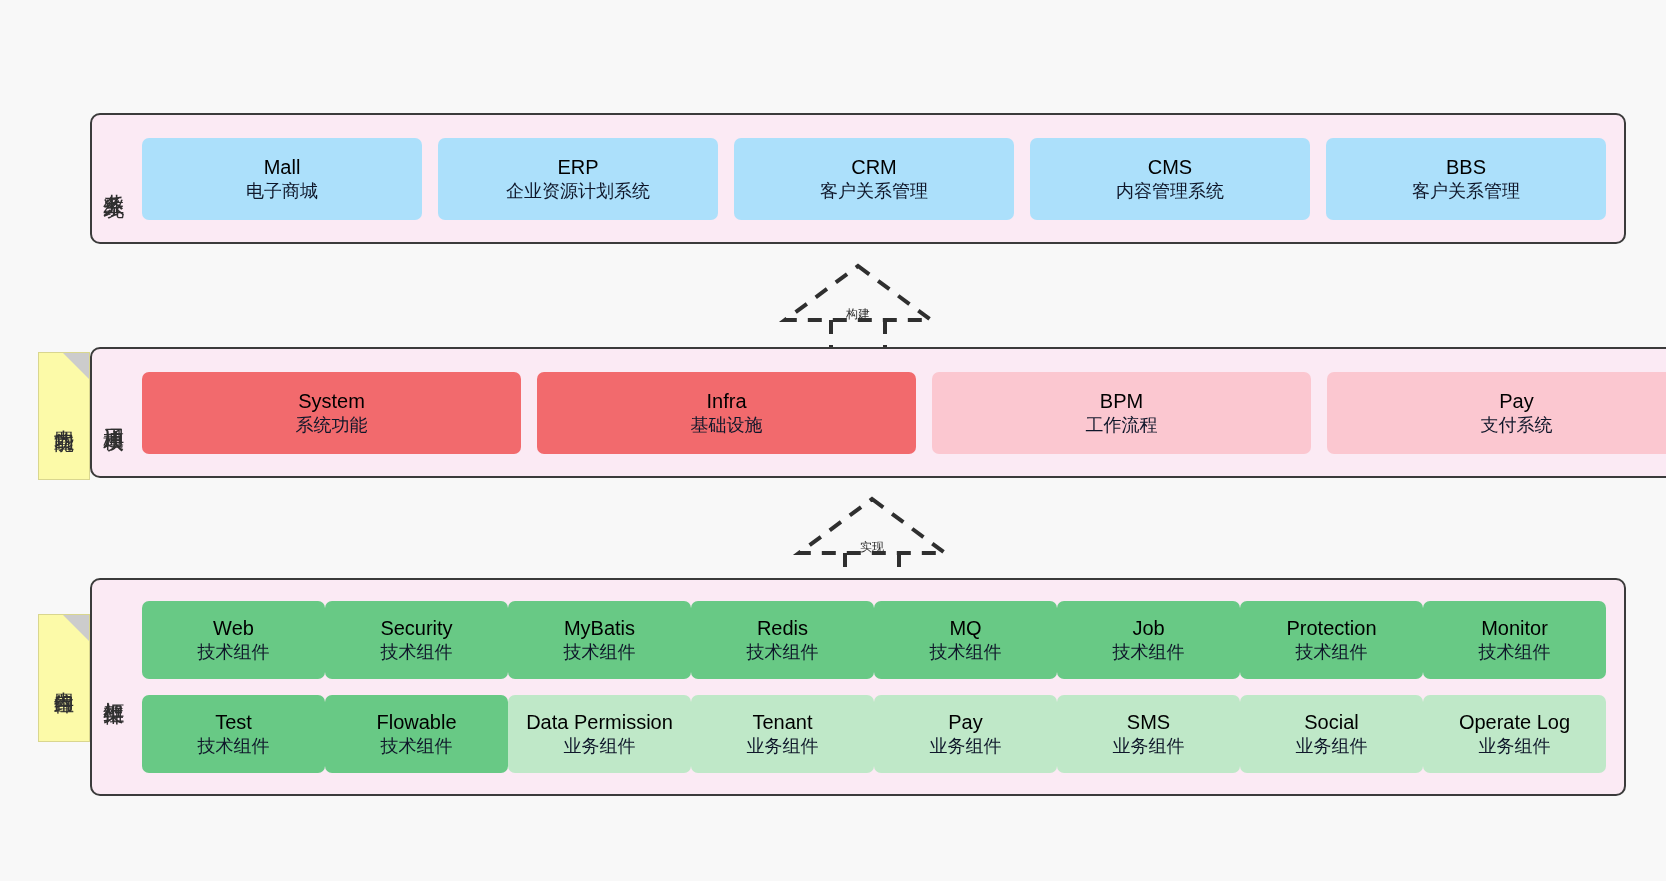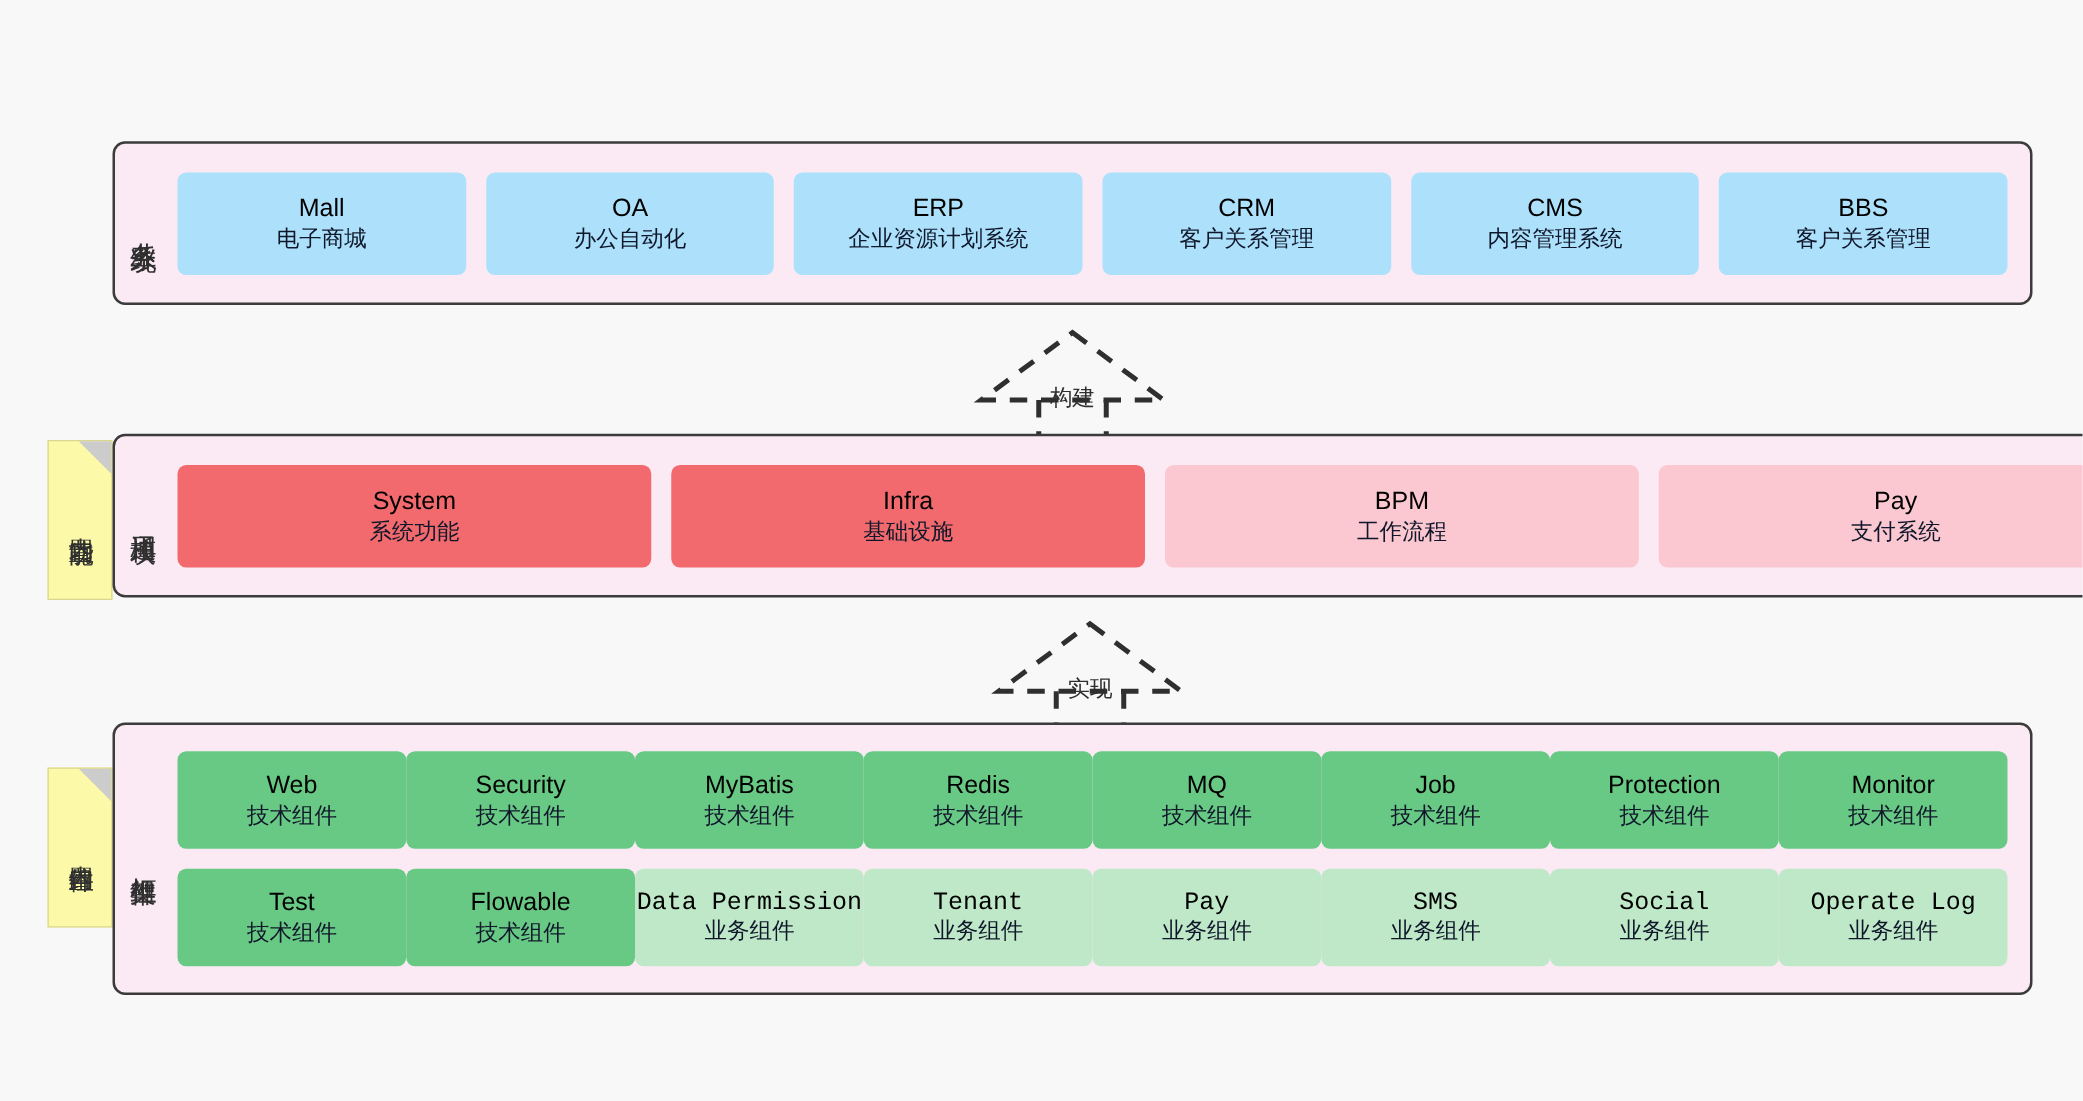--- a/index.html
+++ b/index.html
@@ -82,21 +82,21 @@
     color: #000000;
   }
   .card .cn {
     font-size: 18px;
     color: #0f172a;
   }
   .card.biz      { background: #ace0fb; height: 82px; }
   .card.mod-core { background: #f26a6d; height: 82px; }
   .card.mod-opt  { background: #fbc7d0; height: 82px; }
   .card.tech     { background: #68c985; height: 78px; }
-  .card.biz-comp { background: #bfe8c8; height: 78px; font-family: Liberation Mono, monospace; }
+  .card.biz-comp { background: #bfe8c8; height: 78px; }
 
   
   .note {
     position: absolute;
     box-sizing: border-box;
     width: 52px;
     background: #fcfaa8;
     border: 1px solid #d9d68f;
     display: flex;
     align-items: center;
@@ -129,45 +129,41 @@
   .arrow svg {
     position: absolute;
     inset: 0;
     overflow: visible;
   }
   .arrow .arrow-label {
     position: absolute;
     left: 50%;
     top: 44px;
     transform: translateX(-50%);
-    font-size: 18px;
+    font-size: 12px;
     color: #2f2f2f;
     background: transparent;
     white-space: nowrap;
     user-select: none;
   }
 </style>
 </head>
 <body>
 
 <div class="canvas">
 
   <div class="layer" style="left:90px; top:113px; width:1536px; height:131px;">
     <div class="layer-title">业务系统</div>
     <div class="layer-body">
 
       <div class="card biz">
         <span class="en">Mall</span>
         <span class="cn">电子商城</span>
       </div>
 
-      <div class="card biz">
-        <span class="en">OA</span>
-        <span class="cn">办公自动化</span>
-      </div>
 
       <div class="card biz">
         <span class="en">ERP</span>
         <span class="cn">企业资源计划系统</span>
       </div>
 
       <div class="card biz">
         <span class="en">CRM</span>
         <span class="cn">客户关系管理</span>
       </div>

